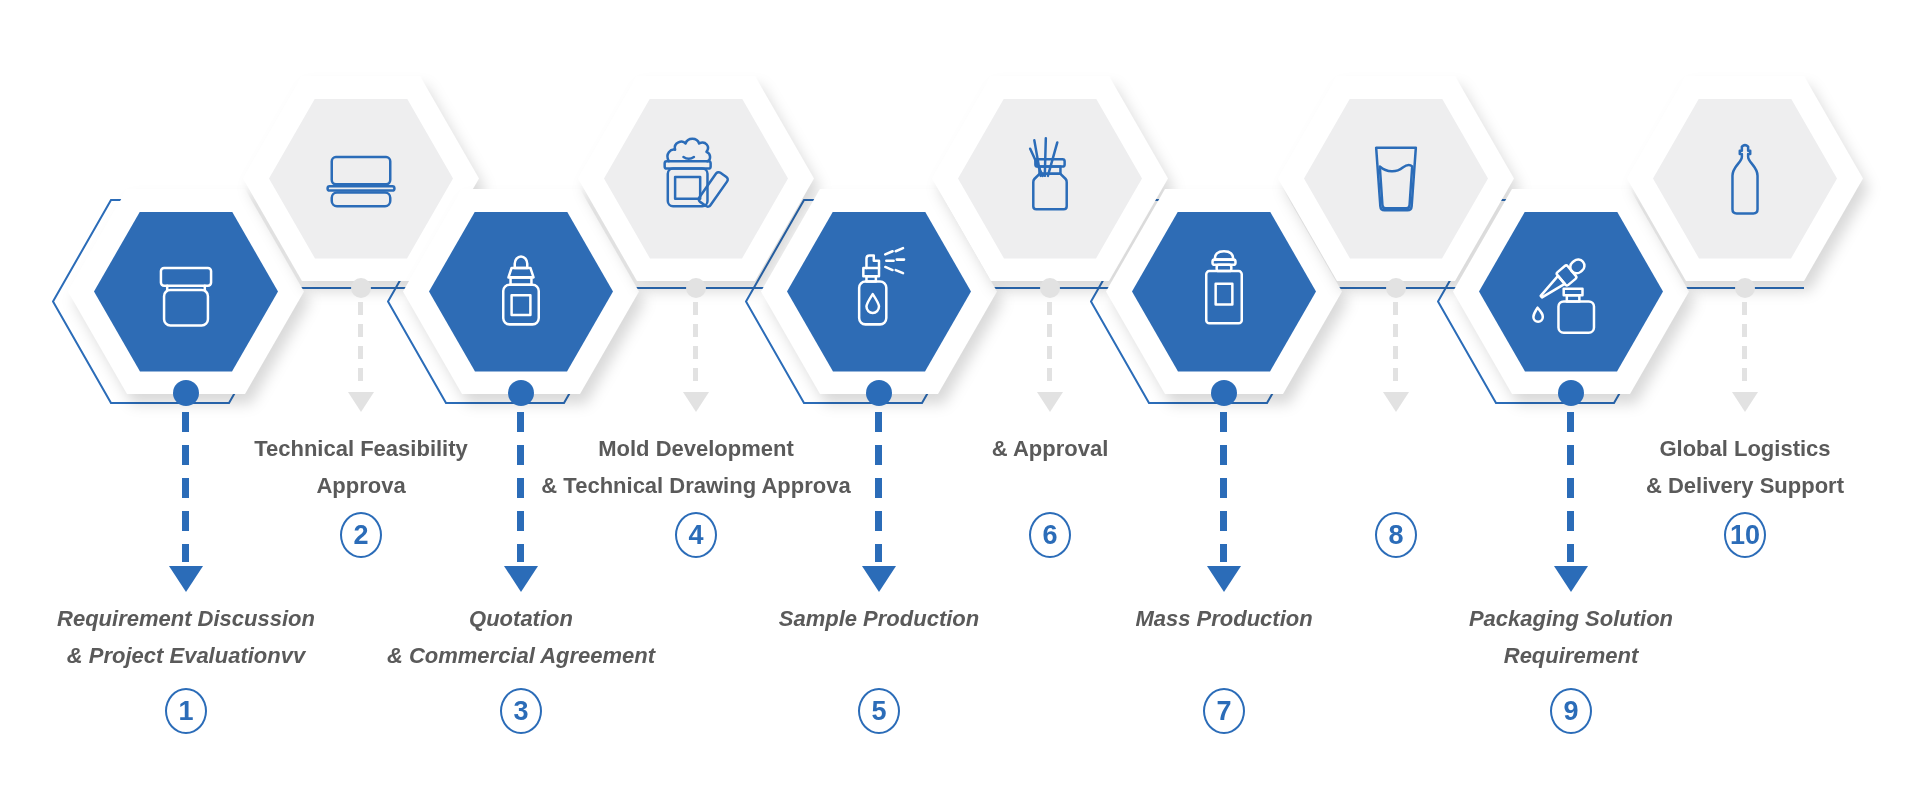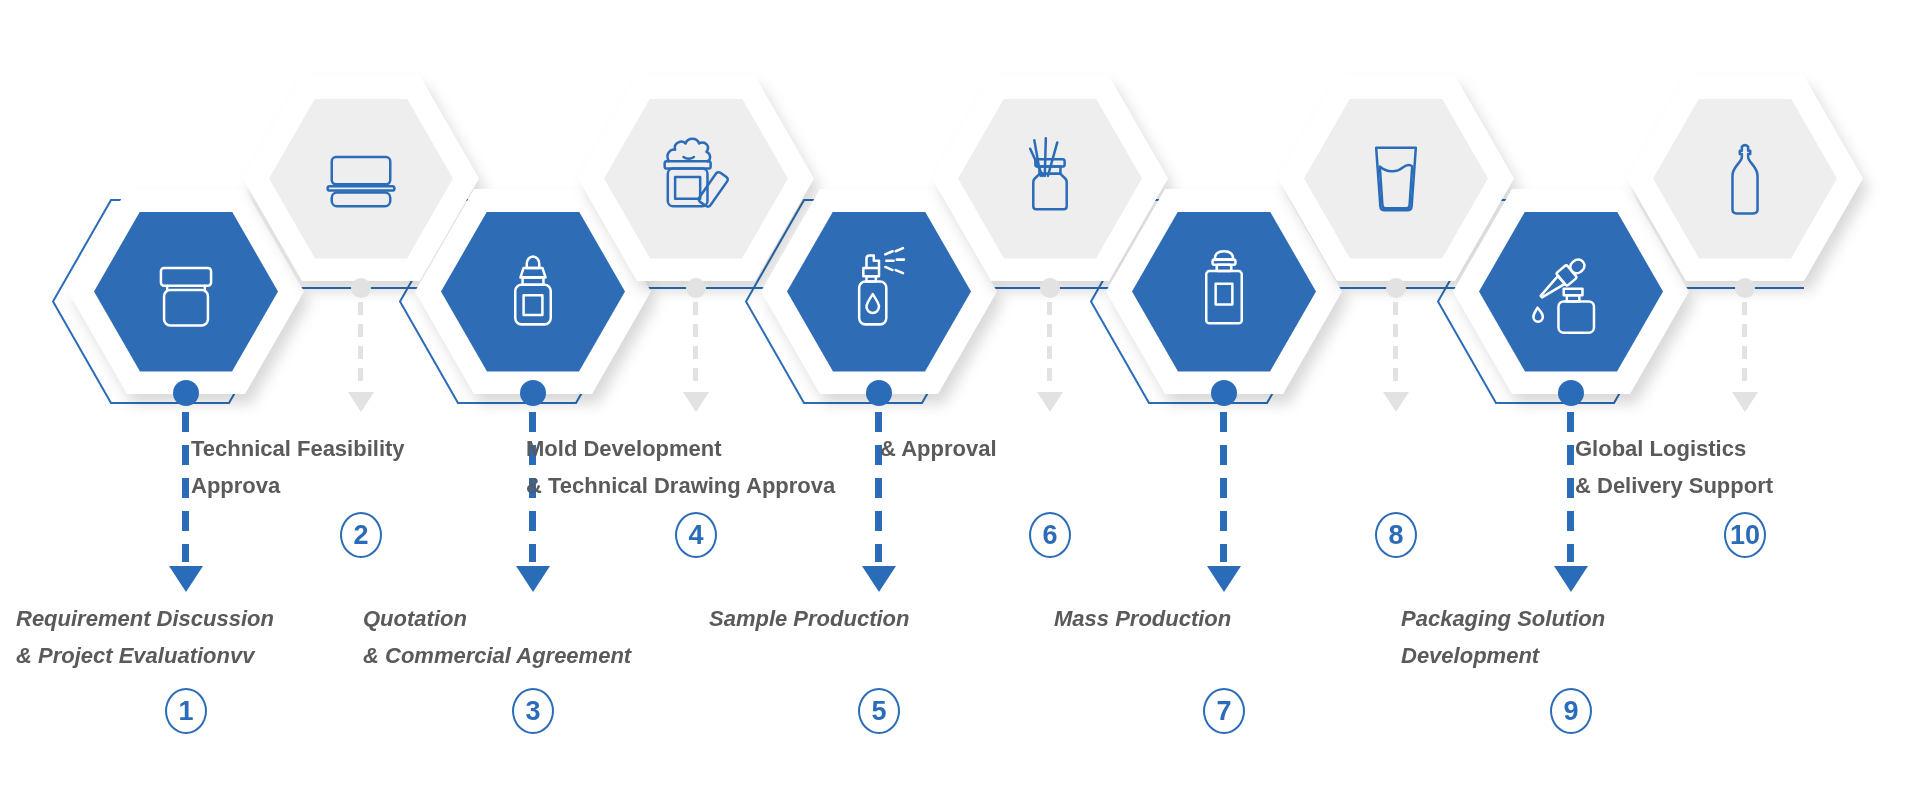--- a/index.html
+++ b/index.html
@@ -37,21 +37,21 @@
   .dash{position:absolute;z-index:3;}
   .s-blue .dash{left:114px;top:412px;width:7px;height:150px;
      background:repeating-linear-gradient(180deg,var(--accent-blue) 0 20px,transparent 20px 33px);}
   .s-gray .dash{left:115px;top:302px;width:5px;height:86px;
      background:repeating-linear-gradient(180deg,var(--muted-gray) 0 13px,transparent 13px 22px);}
   .head{position:absolute;width:0;height:0;z-index:3;}
   .s-blue .head{left:101px;top:566px;border-left:17px solid transparent;
      border-right:17px solid transparent;border-top:26px solid var(--accent-blue);}
   .s-gray .head{left:105px;top:392px;border-left:13px solid transparent;
      border-right:13px solid transparent;border-top:20px solid var(--muted-gray);}
-  .label{position:absolute;left:-52px;width:340px;text-align:left;font-size:22px;
+  .label{position:absolute;left:-52px;width:340px;text-align:center;font-size:22px;
          font-weight:700;color:var(--text-gray);line-height:37px;z-index:4;}
   .s-blue .label{top:600px;font-style:italic;}
   .s-gray .label{top:430px;}
   .num{position:absolute;left:97px;width:42px;height:46px;border:2.5px solid var(--accent-blue);
        border-radius:50%;color:var(--accent-blue);font-size:27px;font-weight:700;
        display:flex;align-items:center;justify-content:center;box-sizing:border-box;z-index:4;}
   .s-blue .num{top:688px;}
   .s-gray .num{top:512px;}
 </style>
 </head>
@@ -100,21 +100,21 @@
     <div class="dot"></div>
     <div class="dash"></div>
     <div class="head"></div>
     <div class="label">
       <div>Technical Feasibility</div>
       <div>Approva</div>
     </div>
     <div class="num">2</div>
   </div>
 
-  <div class="step s-blue" style="left:415px">
+  <div class="step s-blue" style="left:403px">
     <svg class="accent" viewBox="0 0 236 205">
       <polygon points="59,1 177,1 235,102.5 177,204 59,204 1,102.5"></polygon>
       </svg>
     <div class="shadow-wrap">
       <div class="hex hex-frame">
           <div class="hex hex-fill">
         <svg class="icon" viewBox="0 0 80 90">
           <path d="M34 18 a6 7 0 0 1 12 0 v4 h-12 z"></path>
           <path d="M31 22 h18 l3 9 h-24 z"></path>
           <rect x="30" y="31" width="20" height="7"></rect>
@@ -272,21 +272,21 @@
           <rect x="28" y="54" width="34" height="30" rx="5"></rect>
         </svg>
       </div>
         </div>
     </div>
     <div class="dot"></div>
     <div class="dash"></div>
     <div class="head"></div>
     <div class="label">
       <div>Packaging Solution</div>
-      <div>Development</div>
+      <div>Requirement</div>
     </div>
     <div class="num">9</div>
   </div>
 
   <div class="step s-gray" style="left:1627px">
     <div class="shadow-wrap">
       <div class="hex hex-frame">
           <div class="hex hex-fill">
         <svg class="icon" viewBox="0 0 80 90">
           <path d="M37 14 q3 -3 6 0 v4 h2 v3 h-2 v3 c0 5 9 9 9 18 v32 q0 4 -4 4 H32 q-4 0 -4 -4 V42 c0 -9 9 -13 9 -18 v-3 h-2 v-3 h2 z"></path>

